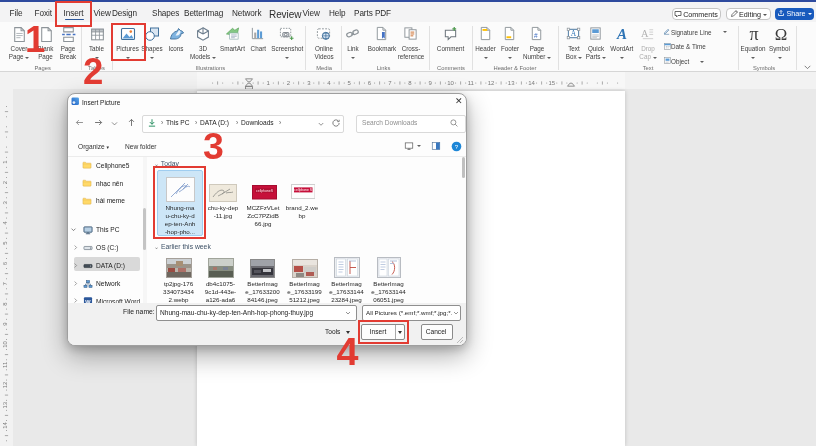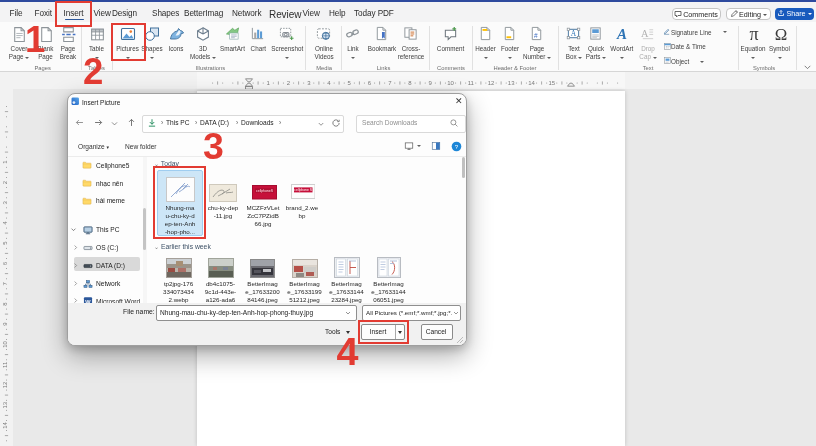--- a/index.html
+++ b/index.html
@@ -20,21 +20,21 @@
 <div class="abs" style="left:34.5px;top:9px;font-size:8.2px;color:#2d2d2d;letter-spacing:-0.08px;">Foxit</div>
 <div class="abs" style="left:63.5px;top:9px;font-size:8.2px;color:#2d2d2d;letter-spacing:-0.08px;">Insert</div>
 <div class="abs" style="left:93.5px;top:9px;font-size:8.2px;color:#2d2d2d;letter-spacing:-0.08px;">View</div>
 <div class="abs" style="left:112px;top:9px;font-size:8.2px;color:#2d2d2d;letter-spacing:-0.08px;">Design</div>
 <div class="abs" style="left:152px;top:9px;font-size:8.2px;color:#2d2d2d;letter-spacing:-0.08px;">Shapes</div>
 <div class="abs" style="left:184px;top:9px;font-size:8.2px;color:#2d2d2d;letter-spacing:-0.08px;">BetterImag</div>
 <div class="abs" style="left:232px;top:9px;font-size:8.2px;color:#2d2d2d;letter-spacing:-0.08px;">Network</div>
 <div class="abs" style="left:269px;top:9px;font-size:10px;color:#2d2d2d;letter-spacing:-0.08px;">Review</div>
 <div class="abs" style="left:302.5px;top:9px;font-size:8.2px;color:#2d2d2d;letter-spacing:-0.08px;">View</div>
 <div class="abs" style="left:329px;top:9px;font-size:8.2px;color:#2d2d2d;letter-spacing:-0.08px;">Help</div>
-<div class="abs" style="left:354px;top:9px;font-size:8.2px;color:#2d2d2d;letter-spacing:-0.08px;">Today PDF</div>
+<div class="abs" style="left:354px;top:9px;font-size:8.2px;color:#2d2d2d;letter-spacing:-0.08px;">Parts PDF</div>
 <div class="abs" style="left:64.5px;top:18.7px;width:19px;height:1.8px;background:#2b579a;border-radius:1px;"></div>
 <div class="abs" style="left:671.5px;top:7.5px;width:49px;height:12.5px;border:1px solid #c5c5c5;border-radius:4px;background:#fff;font-size:7.2px;color:#222;line-height:11px;text-align:center;">
 <span><svg width="8" height="8" viewBox="0 0 16 16" style="vertical-align:-1.5px;margin-right:1px">
         <path d="M2 3h12v8H8l-3 3v-3H2z" fill="none" stroke="#444" stroke-width="1.6"></path>
       </svg></span>Comments</div>
 <div class="abs" style="left:726px;top:7.5px;width:45px;height:12.5px;border:1px solid #c5c5c5;border-radius:4px;background:#fff;font-size:7.2px;color:#222;line-height:11px;text-align:center;">
 <span><svg width="8" height="8" viewBox="0 0 16 16" style="vertical-align:-1.5px;margin-right:1px">
         <path d="M3 13l1-4 8-8 3 3-8 8zM11 2l3 3" fill="none" stroke="#444" stroke-width="1.4"></path>
       </svg></span>Editing <span class="chev" style="border-top-color:#555"></span></div>
 <div class="abs" style="left:775px;top:7.5px;width:39px;height:12.5px;border-radius:4px;background:#185abd;font-size:7.2px;color:#fff;line-height:12.5px;text-align:center;">

